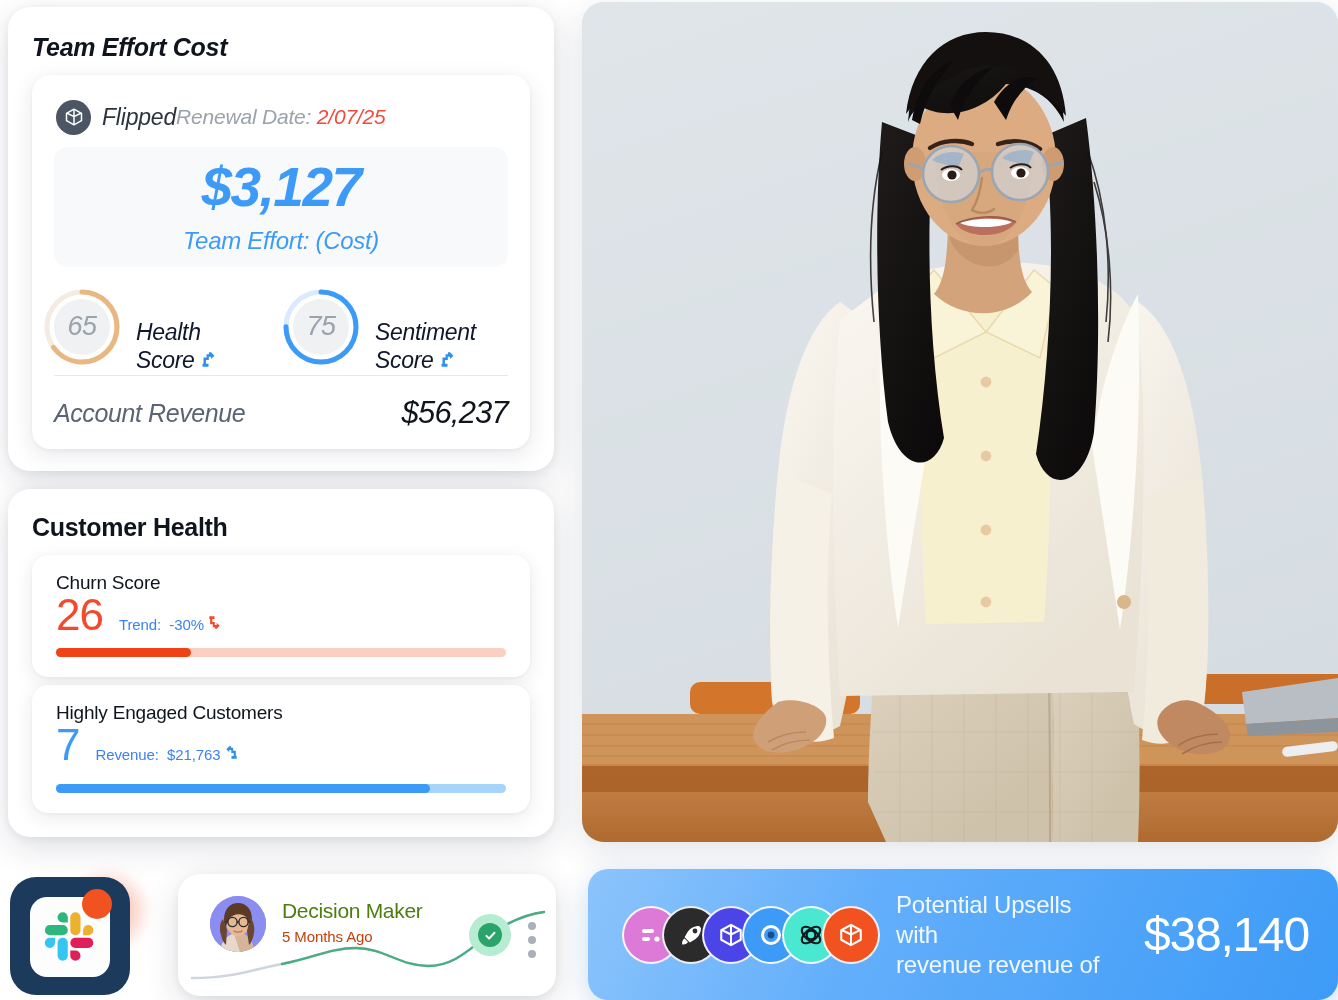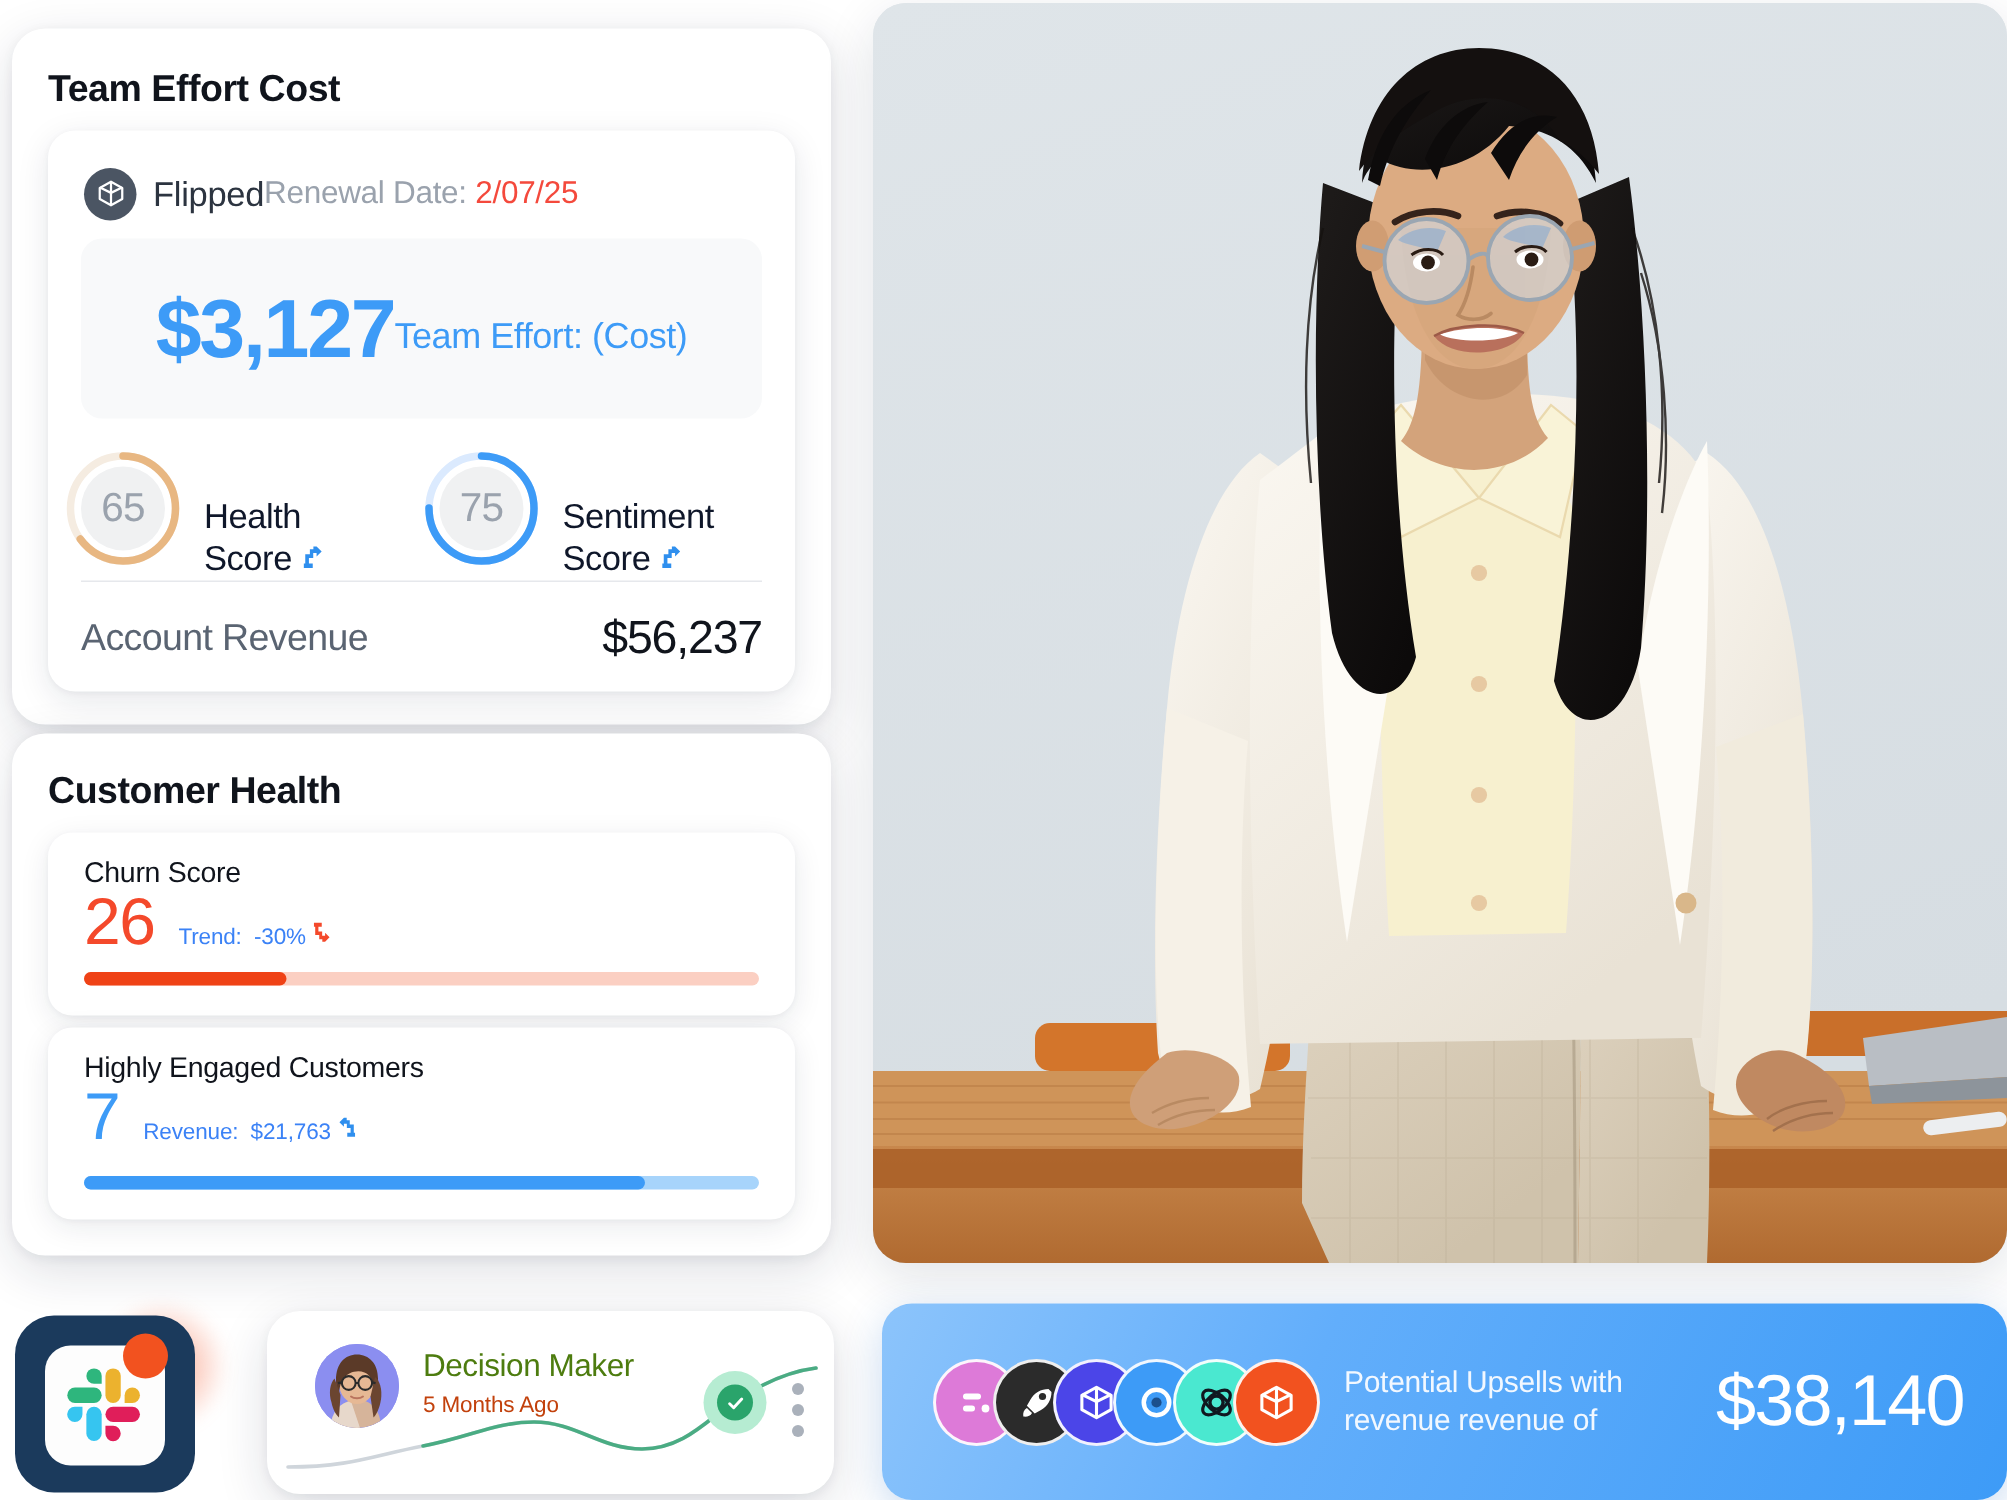--- a/index.html
+++ b/index.html
@@ -17,21 +17,21 @@
     background: #ffffff;
     border-radius: 22px;
     box-shadow: 0 10px 34px rgba(20,30,55,.14), 0 2px 8px rgba(20,30,55,.06);
   }
   .card-title {
     font-size: 25px; font-weight: 700; color: #10141c;
     letter-spacing: -.3px;
   }
 
   
-  #teamEffortCard { left: 8px; top: 19px; width: 546px; height: 464px; }
+  #teamEffortCard { left: 8px; top: 7px; width: 546px; height: 464px; font-style: italic; }
   #teamEffortCard .card-title { position: absolute; left: 24px; top: 26px; }
 
   .inner-panel {
     position: absolute; left: 24px; top: 68px;
     width: 498px; height: 374px;
     background: #fff; border-radius: 18px;
     box-shadow: 0 6px 22px rgba(20,30,55,.10), 0 1px 4px rgba(20,30,55,.05);
   }
 
   .brand-row {
@@ -43,21 +43,21 @@
     width: 35px; height: 35px; border-radius: 50%;
     background: #4b5563; display: flex; align-items: center; justify-content: center;
   }
   .brand-name { font-size: 23px; font-weight: 500; color: #2c3440; letter-spacing: -.2px; }
   .renewal { font-size: 21px; color: #9aa2ad; white-space: nowrap; letter-spacing: -.2px;}
   .renewal b { color: #f4493c; font-weight: 500; }
 
   .value-box {
     position: absolute; left: 22px; top: 72px; width: 454px; height: 120px;
     background: #f8f9fa; border-radius: 14px;
-    display: flex; flex-direction: row; align-items: center; justify-content: center;
+    display: flex; flex-direction: column; align-items: center; justify-content: center;
   }
   .value-amount { font-size: 55px; font-weight: 600; color: #3d9bf7; letter-spacing: -1.5px; line-height: 1; }
   .value-caption { font-size: 24px; color: #3d9bf7; margin-top: 12px; font-weight: 500; letter-spacing: -.3px; }
 
   .gauges { position: absolute; left: 10px; top: 204px; width: 478px; display: flex; }
   .gauge-cell { display: flex; align-items: center; gap: 14px; width: 239px; }
   .ring { position: relative; width: 80px; height: 80px; flex: 0 0 80px; }
   .ring svg { display: block; }
   .ring .ring-num {
     position: absolute; inset: 0; display: flex; align-items: center; justify-content: center;
@@ -162,21 +162,21 @@
     box-shadow: 0 8px 26px rgba(40,110,200,.25);
     overflow: hidden;
   }
   .logo-stack { position: relative; margin-left: 34px; width: 258px; height: 58px; flex: 0 0 258px; }
   .logo-chip {
     position: absolute; top: 0; width: 58px; height: 58px; border-radius: 50%;
     border: 2px solid rgba(255,255,255,.92);
     display: flex; align-items: center; justify-content: center;
   }
   .upsell-text {
-    font-size: 20px; color: #f2f8ff; line-height: 1.25; letter-spacing: -.2px;
+    font-size: 24px; color: #f2f8ff; line-height: 1.25; letter-spacing: -.2px;
     margin-left: 16px; width: 222px;
   }
   .upsell-amount {
     font-size: 48px; color: #ffffff; font-weight: 400; letter-spacing: -1.2px;
     margin-left: 26px; white-space: nowrap;
   }
 </style>
 </head>
 <body>
 

